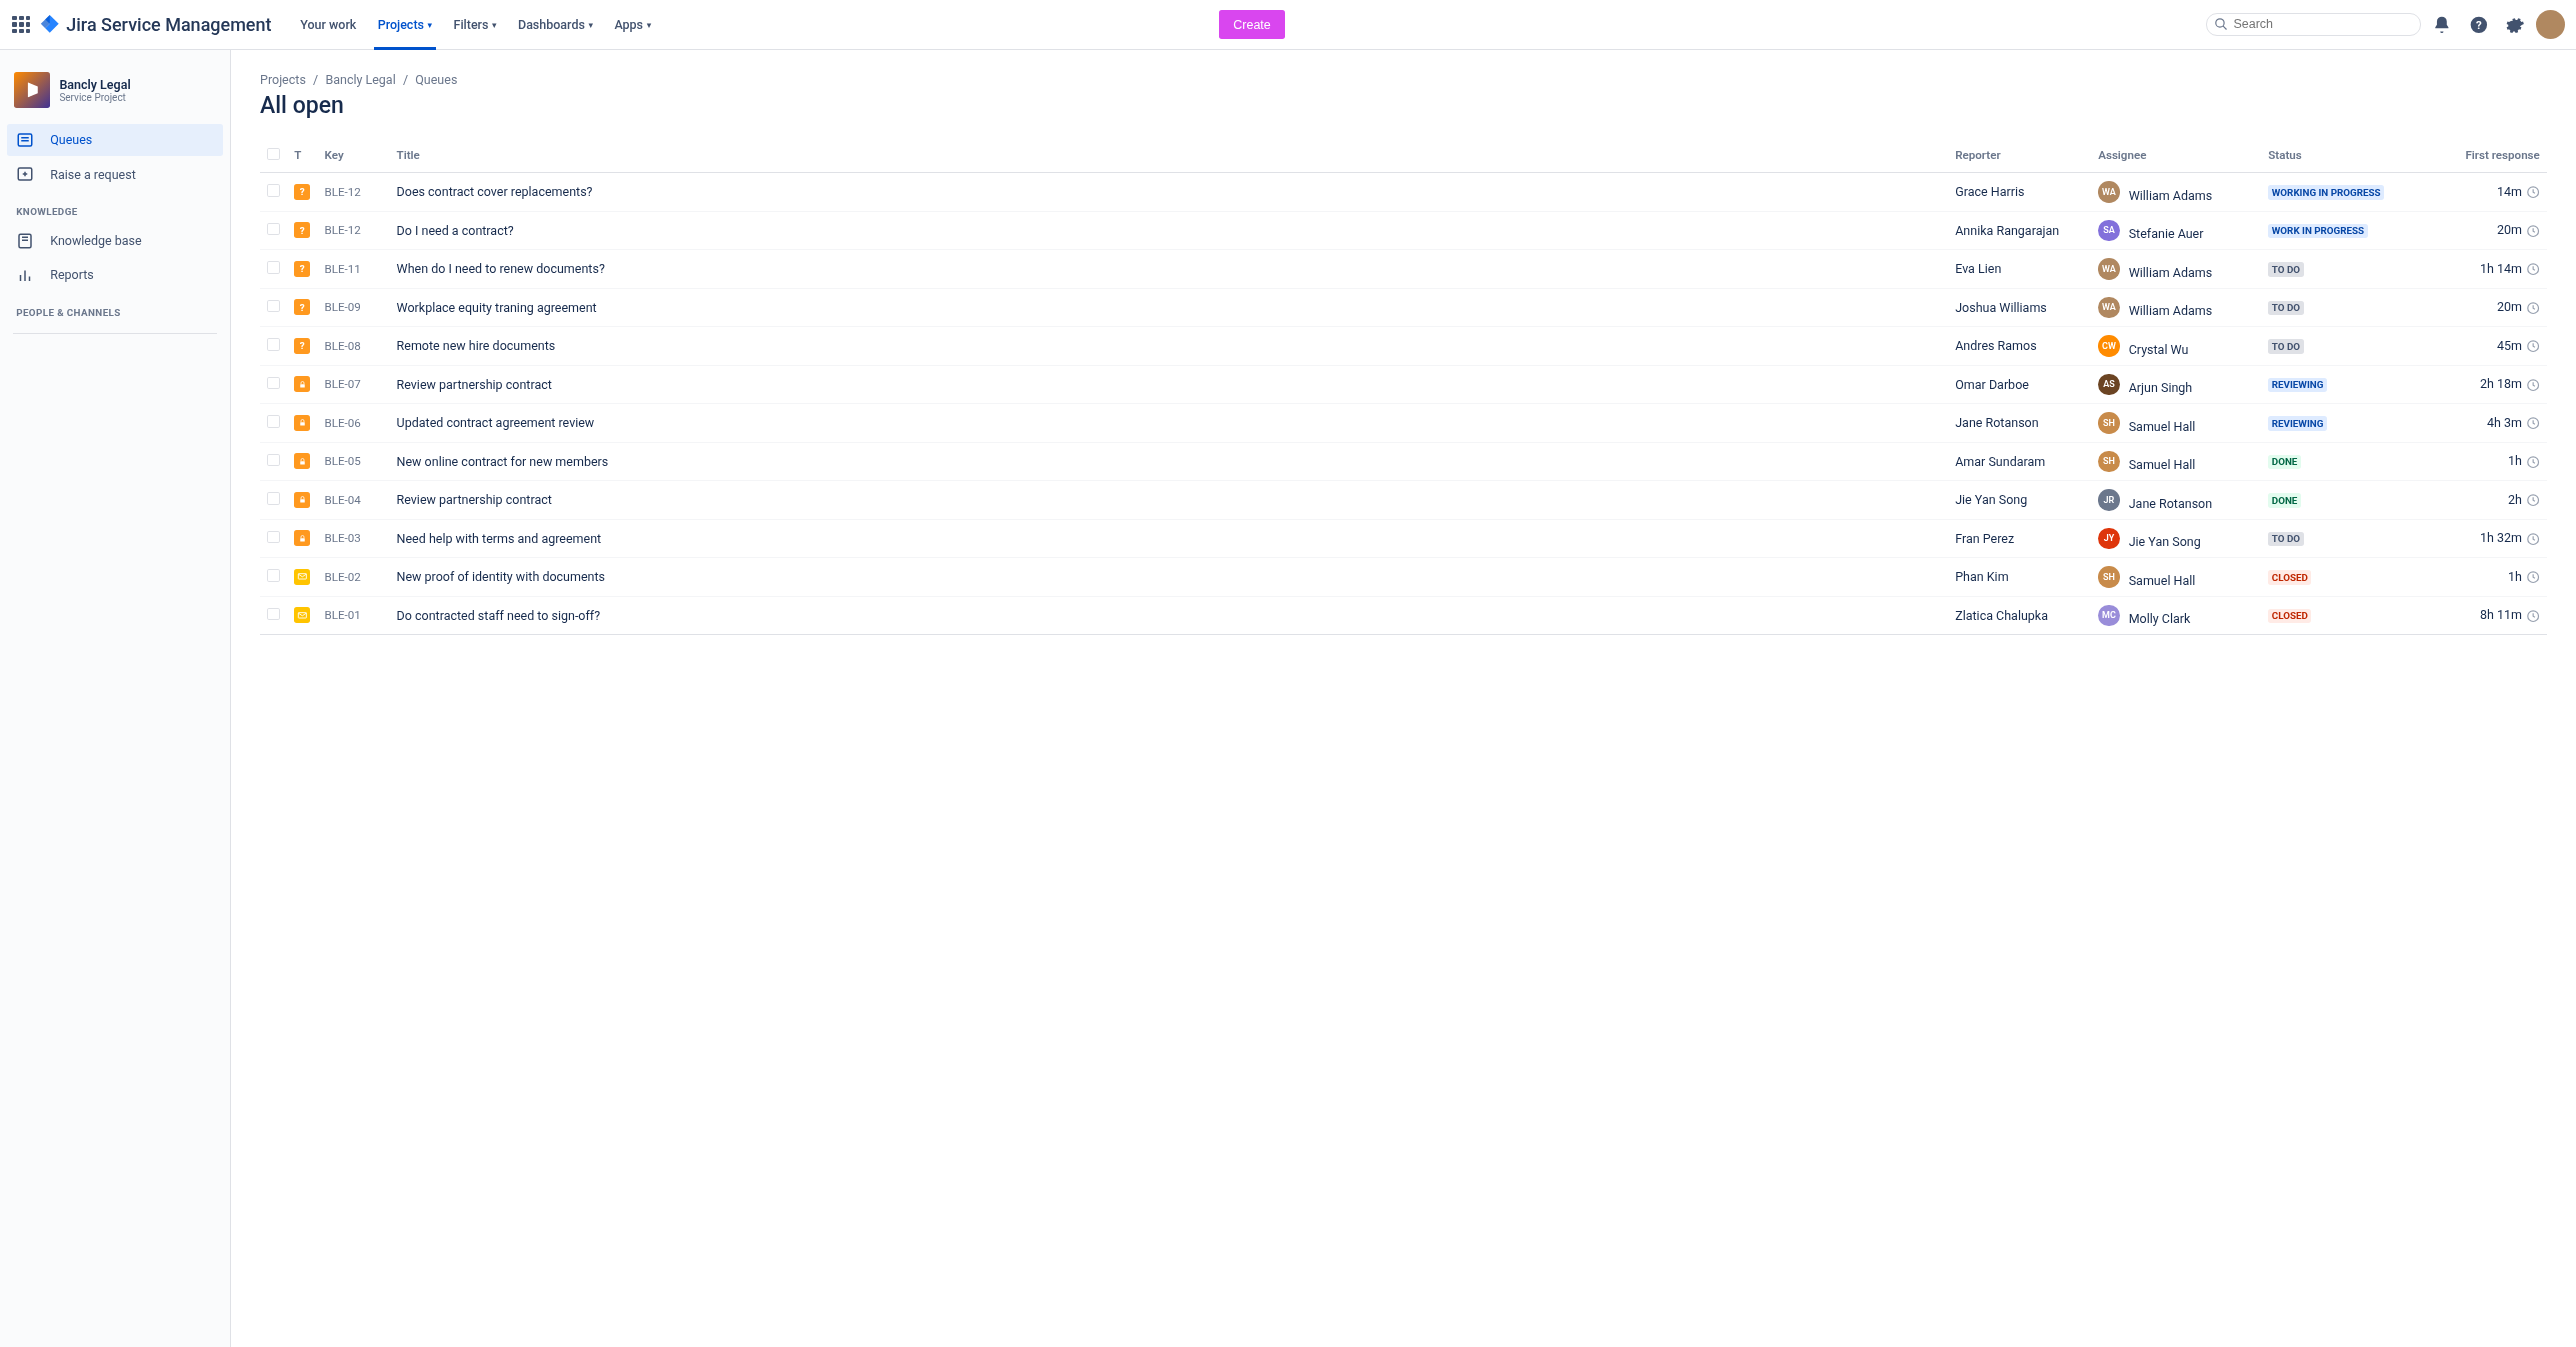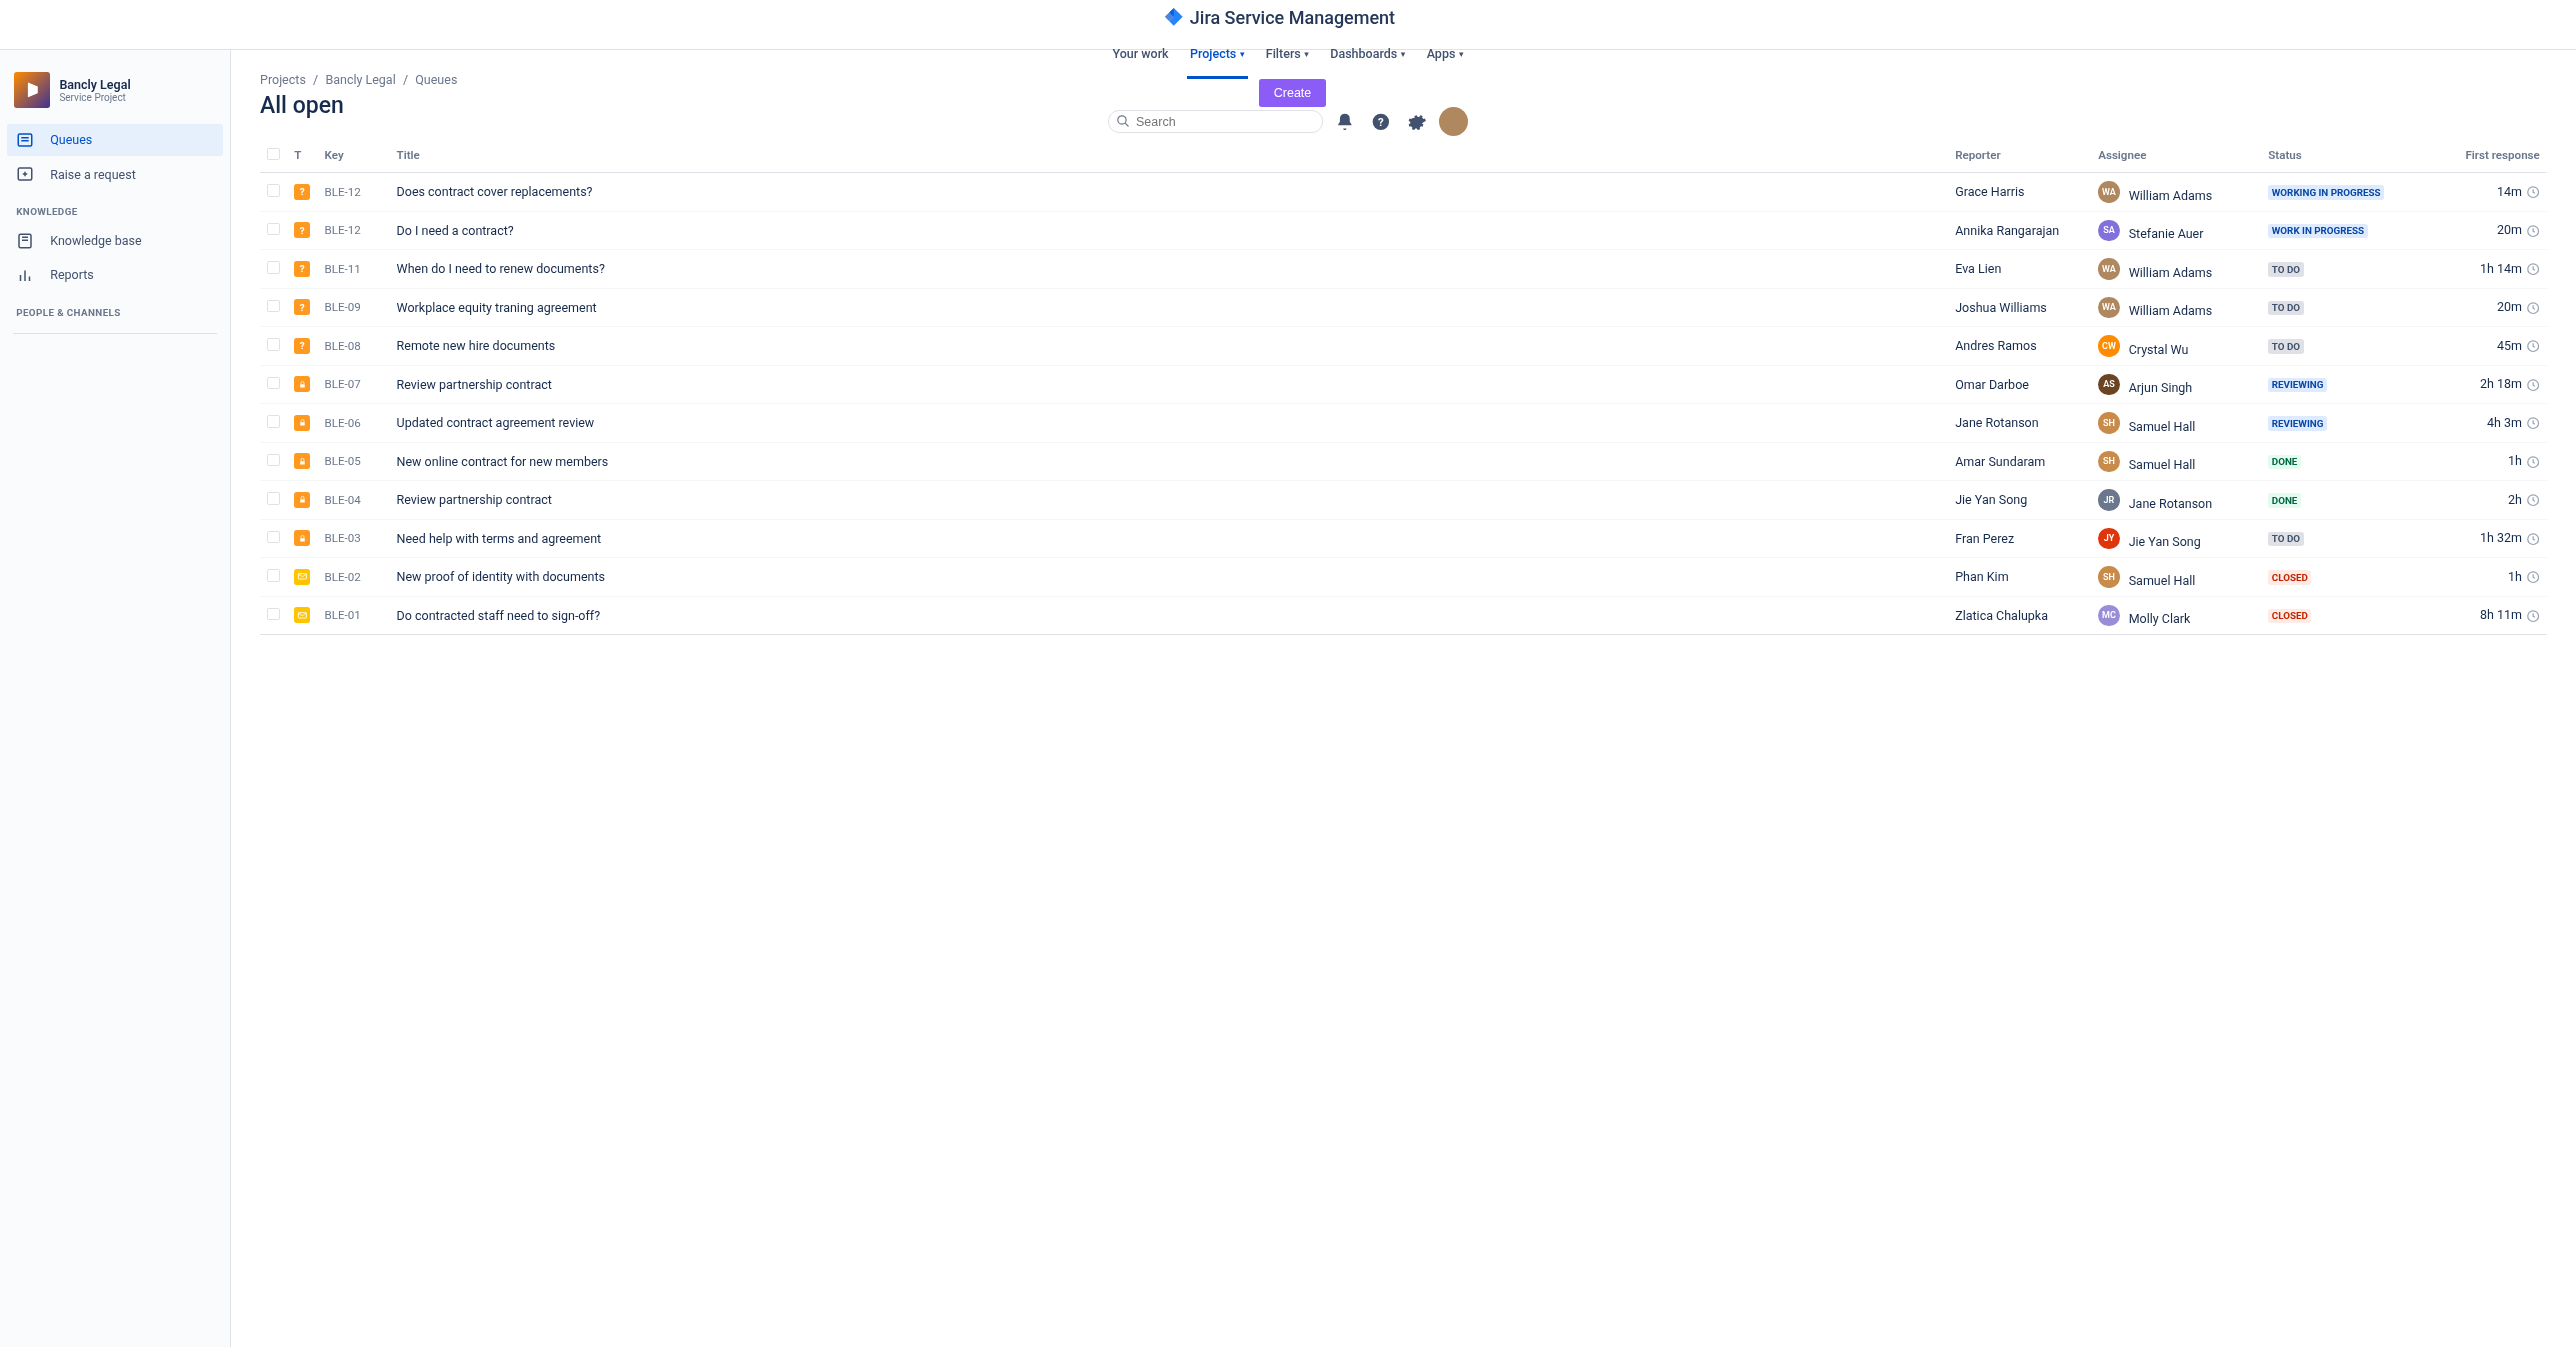--- a/index.html
+++ b/index.html
@@ -1,29 +1,29 @@
 <!DOCTYPE html>
 <html style="font-size:14.3px"><head>
 <meta charset="utf-8">
 <style>
 * { box-sizing: border-box; margin: 0; padding: 0; }
 body { font-family: -apple-system, BlinkMacSystemFont, "Segoe UI", Roboto, sans-serif; font-size: 12.5px; color: #172B4D; background: #fff; }
 
 
-.header { display: flex; align-items: center; height: 50px; padding: 0 10.7px; border-bottom: 0.9px solid #DFE1E6; flex-direction: column; }
+.header { display: flex; align-items: center; height: 50px; padding: 0 10.7px; border-bottom: 0.9px solid #DFE1E6; }
 .apps-icon { width: 21.5px; height: 21.5px; display: grid; grid-template-columns: repeat(3,1fr); gap: 1.8px; padding: 1.8px; cursor: pointer; margin-right: 7.2px; }
 .apps-dot { background: #42526E; border-radius: 0.9px; }
 .logo { display: flex; align-items: center; font-size: 18px; font-weight: 500; color: #253858; margin-right: 18px; }
 .logo svg { margin-right: 5.4px; }
 .nav { display: flex; align-items: center; flex: 1; }
 .nav-item { padding: 0 10.7px; height: 50px; display: flex; align-items: center; color: #42526E; cursor: pointer; font-weight: 500; position: relative; }
 .nav-item.active { color: #0052CC; }
 .nav-item.active::after { content: ''; position: absolute; bottom: 0; left: 7.2px; right: 7.2px; height: 2.7px; background: #0052CC; }
 .chev { margin-left: 3.6px; font-size: 9px; }
-.create-btn { background: #8b5cf6; color: #fff; border: none; border-radius: 2.7px; padding: 7.2px 14.3px; font-weight: 500; cursor: pointer; font-size: 12.5px; margin-left: 9px; }
+.create-btn { background: #d946ef; color: #fff; border: none; border-radius: 2.7px; padding: 7.2px 14.3px; font-weight: 500; cursor: pointer; font-size: 12.5px; margin-left: 9px; }
 .header-right { display: flex; align-items: center; gap: 7.2px; }
 .search-box { border: 1.8px solid #DFE1E6; border-radius: 11px; display: flex; align-items: center; padding: 3.6px 7.2px; width: 215px; }
 .search-box input { border: none; outline: none; flex: 1; font-size: 12.5px; margin-left: 5.4px; }
 .icon-btn { width: 29px; height: 29px; display: flex; align-items: center; justify-content: center; cursor: pointer; color: #42526E; border-radius: 50%; }
 .avatar { width: 29px; height: 29px; border-radius: 50%; background: #b08860; display: flex; align-items: center; justify-content: center; color: #fff; font-size: 11.6px; font-weight: 600; }
 
 
 .body { display: flex; }
 .sidebar { width: 231px; background: #FAFBFC; border-right: 0.9px solid #DFE1E6; padding: 18px 7.2px; min-height: calc(100vh - 50px); }
 .project-header { display: flex; align-items: center; padding: 3.6px 7.2px 14.3px; }

